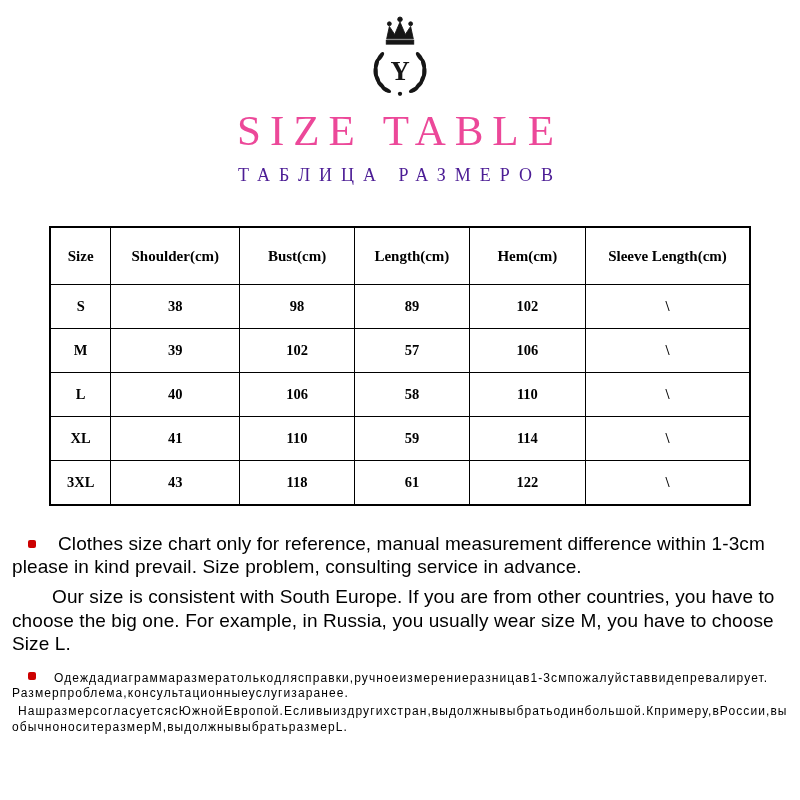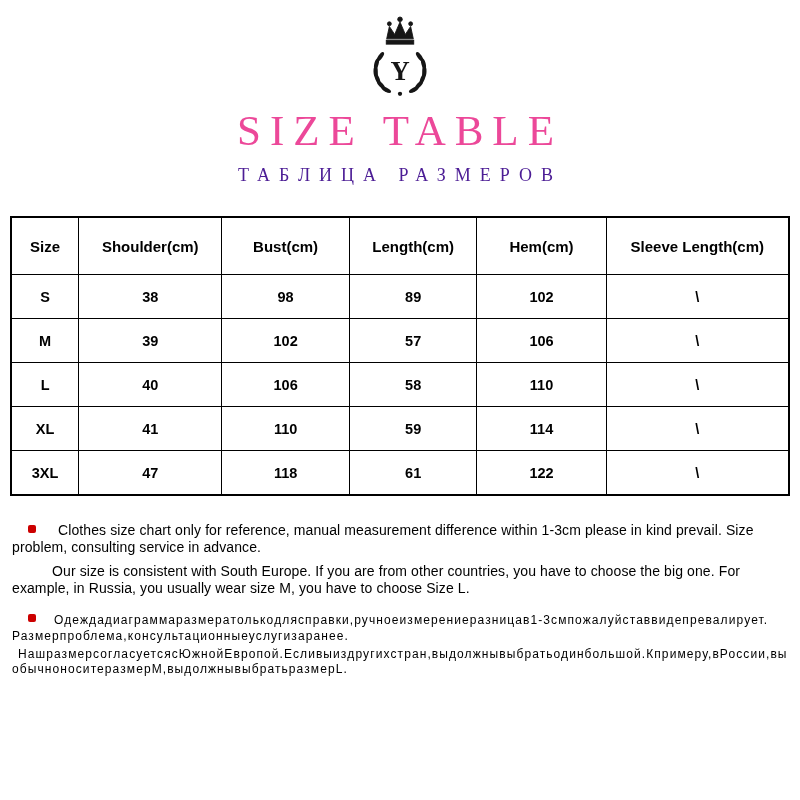--- a/index.html
+++ b/index.html
@@ -18,24 +18,24 @@
     color:#ec4899; margin-top:2px; font-weight:400;
   }
   .subtitle{
     text-align:center;
     font-family:"Liberation Serif",serif;
     font-size:18px; letter-spacing:9px;
     color:#4c1d95; margin-top:10px;
   }
   table.size-table{
     border-collapse:collapse;
-    margin:30px auto 0;
-    width:780px;
+    margin:40px auto 0;
+    width:702px;
     table-layout:fixed;
-    font-family:Liberation Sans, sans-serif;
+    font-family:Liberation Serif, serif;
     font-weight:bold;
     border:2px solid #000;
   }
   table.size-table th, table.size-table td{
     border:1px solid #000;
     text-align:center;
     vertical-align:middle;
     padding:0;
   }
   table.size-table th{ height:56px; font-size:15px; font-weight:bold; }
@@ -45,21 +45,21 @@
   col.c-hem{width:16.6%;} col.c-sleeve{width:23.5%;}
 
   .notes{ margin:26px 12px 0 12px; }
   .notes p{ margin:0; }
   .bullet{
     display:inline-block; width:8px; height:8px;
     background:#cc0000; border-radius:2px;
     vertical-align:2px;
   }
   .note-en{
-    font-size:14px; line-height:1.22; letter-spacing:0.1px; color:#000;
+    font-size:19px; line-height:1.22; letter-spacing:0.1px; color:#000;
   }
   .note-en-1{ text-indent:16px; }
   .note-en-1 .bullet{ margin-right:22px; }
   .note-en-2{ margin-top:7px !important; text-indent:40px; }
   .note-ru{
     font-size:12px; line-height:1.3;
     letter-spacing:1.1px; word-spacing:-4.5px; color:#000;
   }
   .note-ru-1{ margin-top:16px !important; text-indent:16px; }
   .note-ru-1 .bullet{ margin-right:18px; }
@@ -155,21 +155,21 @@
         <tr>
           <td>XL</td>
           <td>41</td>
           <td>110</td>
           <td>59</td>
           <td>114</td>
           <td>\</td>
         </tr>
         <tr>
           <td>3XL</td>
-          <td>47</td>
+          <td>43</td>
           <td>118</td>
           <td>61</td>
           <td>122</td>
           <td>\</td>
         </tr>
       </tbody>
   </table>
 
   <div class="notes">
     <p class="note-en note-en-1"><span class="bullet"></span><span>Clothes size chart only for reference, manual measurement difference within 1-3cm please in kind prevail. Size problem, consulting service in advance.</span></p>

